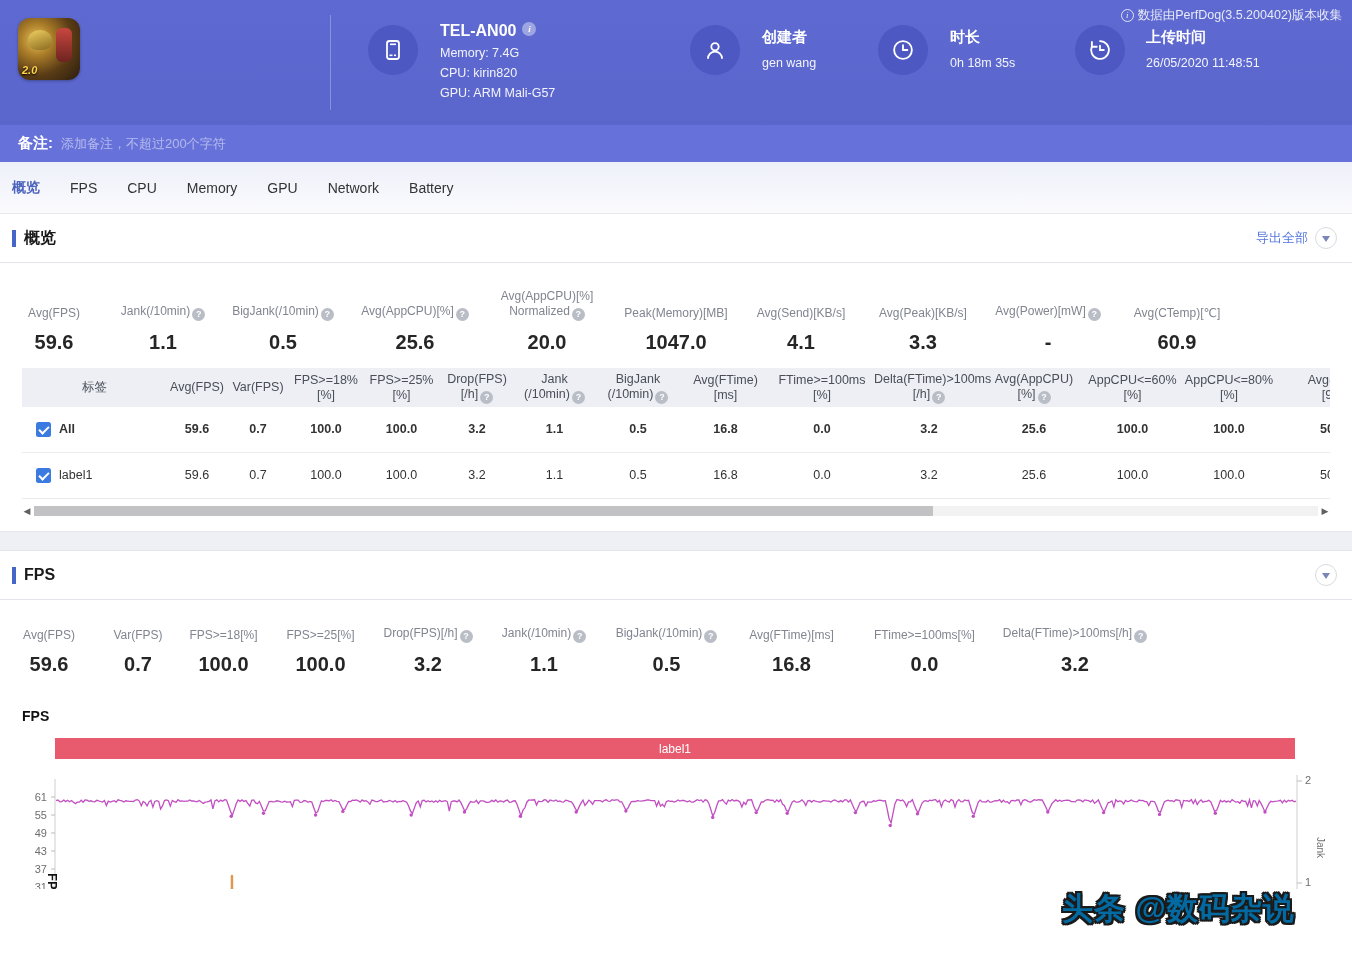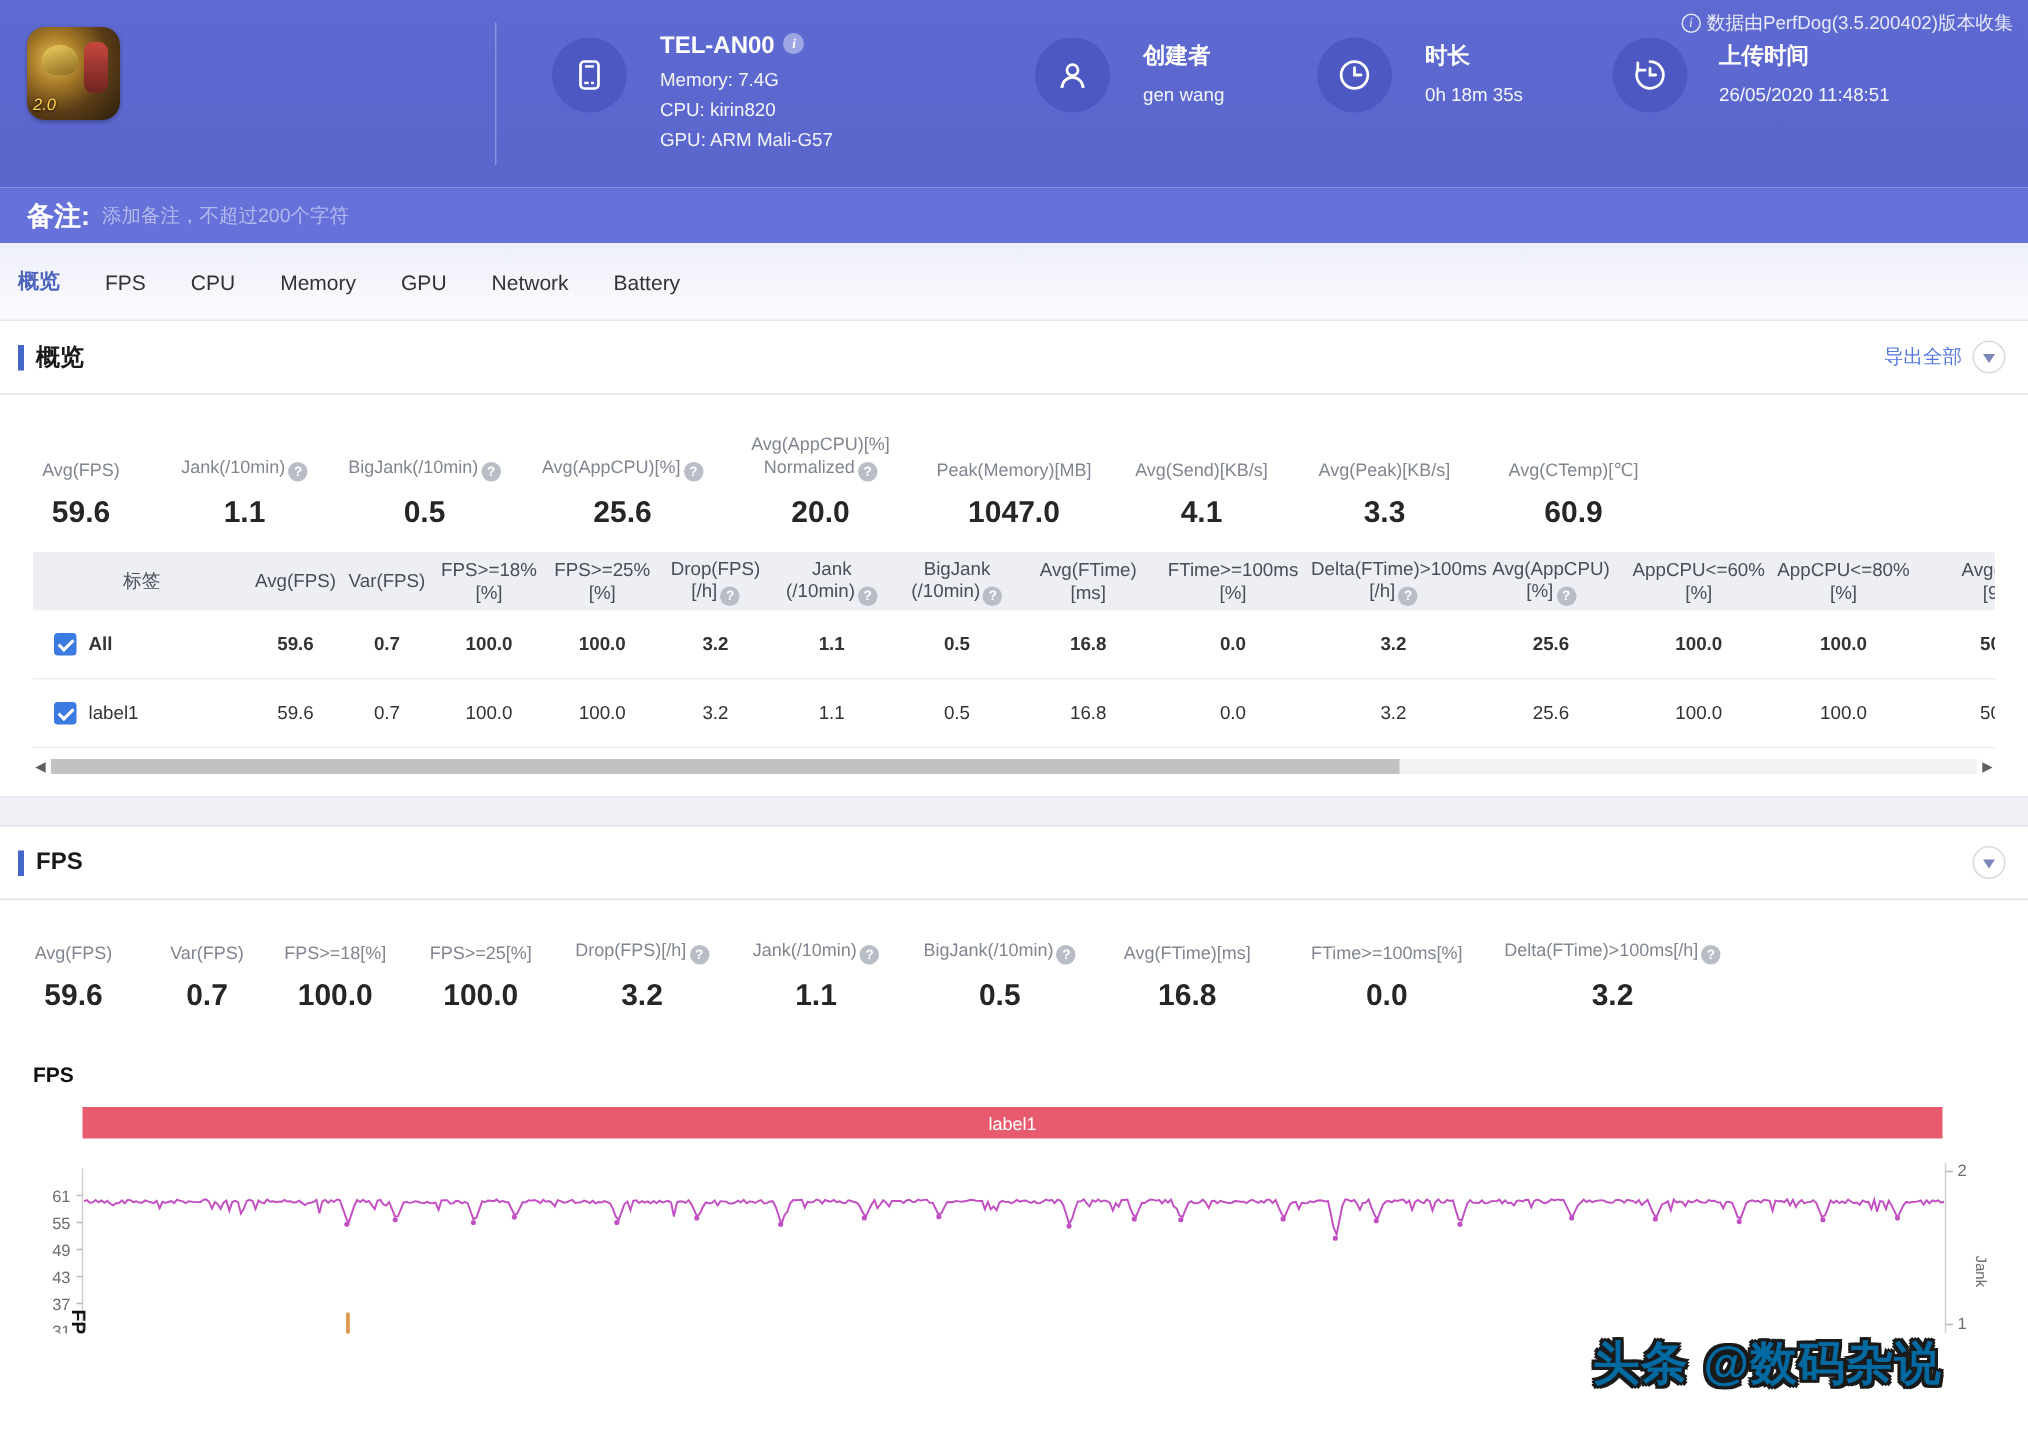--- a/index.html
+++ b/index.html
@@ -9,38 +9,38 @@
 
   
   .header { position:relative; height:125px; background:linear-gradient(180deg,#5e6ad1,#5a66cc); color:#fff; }
   .collect-note { position:absolute; top:7px; right:10px; font-size:12.5px; color:rgba(255,255,255,.85); display:flex; align-items:center; gap:4px; }
   .i-outline { width:13px; height:13px; border:1px solid rgba(255,255,255,.8); border-radius:50%; font-size:9px; line-height:11px; text-align:center; font-style:italic; font-family:"Liberation Serif",serif; }
   .app-icon { position:absolute; left:18px; top:18px; width:62px; height:62px; border-radius:12px;
     background:radial-gradient(circle at 30% 35%, #e8c25a 0%, #a87b28 28%, #5a3c16 60%, #2b1d0e 100%);
     overflow:hidden; box-shadow:0 1px 3px rgba(0,0,0,.3); }
   .app-icon .helmet { position:absolute; left:10px; top:12px; width:24px; height:20px; border-radius:50% 50% 40% 40%; background:linear-gradient(160deg,#f0d060,#8a6a20); }
   .app-icon .char2 { position:absolute; right:8px; top:10px; width:16px; height:34px; border-radius:6px; background:linear-gradient(180deg,#c7473f,#6e2420); }
-  .app-icon .badge20 { position:absolute; left:4px; bottom:4px; font-size:11px; font-weight:normal; font-style:italic; color:#ffd34d; text-shadow:0 1px 2px #000; }
+  .app-icon .badge20 { position:absolute; left:4px; bottom:4px; font-size:11px; font-weight:bold; font-style:italic; color:#ffd34d; text-shadow:0 1px 2px #000; }
   .app-text { position:absolute; left:92px; top:20px; }
   .app-name { font-size:16px; font-weight:bold; letter-spacing:.5px; }
   .app-line { margin-top:8px; font-size:12.5px; color:rgba(255,255,255,.92); display:flex; align-items:center; gap:5px; }
   .app-pkg { margin-top:7px; font-size:12.5px; color:rgba(255,255,255,.92); }
   .hdr-divider { position:absolute; left:330px; top:15px; width:1px; height:95px; background:rgba(255,255,255,.28); }
   .hdr-circle { position:absolute; width:50px; height:50px; border-radius:50%; background:#4d58c2; display:flex; align-items:center; justify-content:center; }
   .device-block { position:absolute; left:440px; top:22px; }
   .device-name { font-size:16px; font-weight:bold; display:flex; align-items:flex-start; gap:6px; }
   .i-fill { width:14px; height:14px; background:rgba(255,255,255,.4); border-radius:50%; font-size:9px; line-height:14px; text-align:center; font-style:italic; color:#fff; font-family:"Liberation Serif",serif; }
   .device-row { margin-top:6px; font-size:12.5px; color:rgba(255,255,255,.92); }
   .meta-block { position:absolute; top:28px; }
   .meta-title { font-size:15px; font-weight:bold; }
   .meta-value { margin-top:9px; font-size:12.5px; color:rgba(255,255,255,.92); }
 
   
   .note-bar { height:37px; background:#6671da; display:flex; align-items:center; padding-left:18px; gap:8px; }
-  .note-label { color:#fff; font-size:18px; font-weight:bold; }
+  .note-label { color:#fff; font-size:15px; font-weight:bold; }
   .note-placeholder { color:rgba(255,255,255,.5); font-size:13px; }
 
   
   .tab-bar { height:52px; background:linear-gradient(180deg,#eef0f9,#fbfbfe); border-bottom:1px solid #e8e9f0; display:flex; align-items:center; padding-left:12px; gap:30px; }
   .tab { font-size:14px; color:#333; cursor:pointer; }
   .tab.active { color:#4c64bb; font-weight:bold; }
 
   
   .section-head { position:relative; height:48px; display:flex; align-items:center; padding-left:12px; }
   .title-bar { width:4px; height:17px; background:#4565c8; margin-right:8px; }
@@ -205,20 +205,24 @@
         <div class="stat-label">Peak(Memory)[MB]</div>
         <div class="stat-value">1047.0</div>
       </div>
       <div class="stat" style="width: 122px;">
         <div class="stat-label">Avg(Send)[KB/s]</div>
         <div class="stat-value">4.1</div>
       </div>
       <div class="stat" style="width: 122px;">
         <div class="stat-label">Avg(Peak)[KB/s]</div>
         <div class="stat-value">3.3</div>
+      </div>
+      <div class="stat" style="width: 128px;">
+        <div class="stat-label">Avg(Power)[mW]<span class="help-icon">?</span></div>
+        <div class="stat-value">-</div>
       </div>
       <div class="stat" style="width: 130px;">
         <div class="stat-label">Avg(CTemp)[℃]</div>
         <div class="stat-value">60.9</div>
       </div>
     </div>
 
 
   <div class="ptable">
     <div class="ptable-inner" id="ptable-inner">

